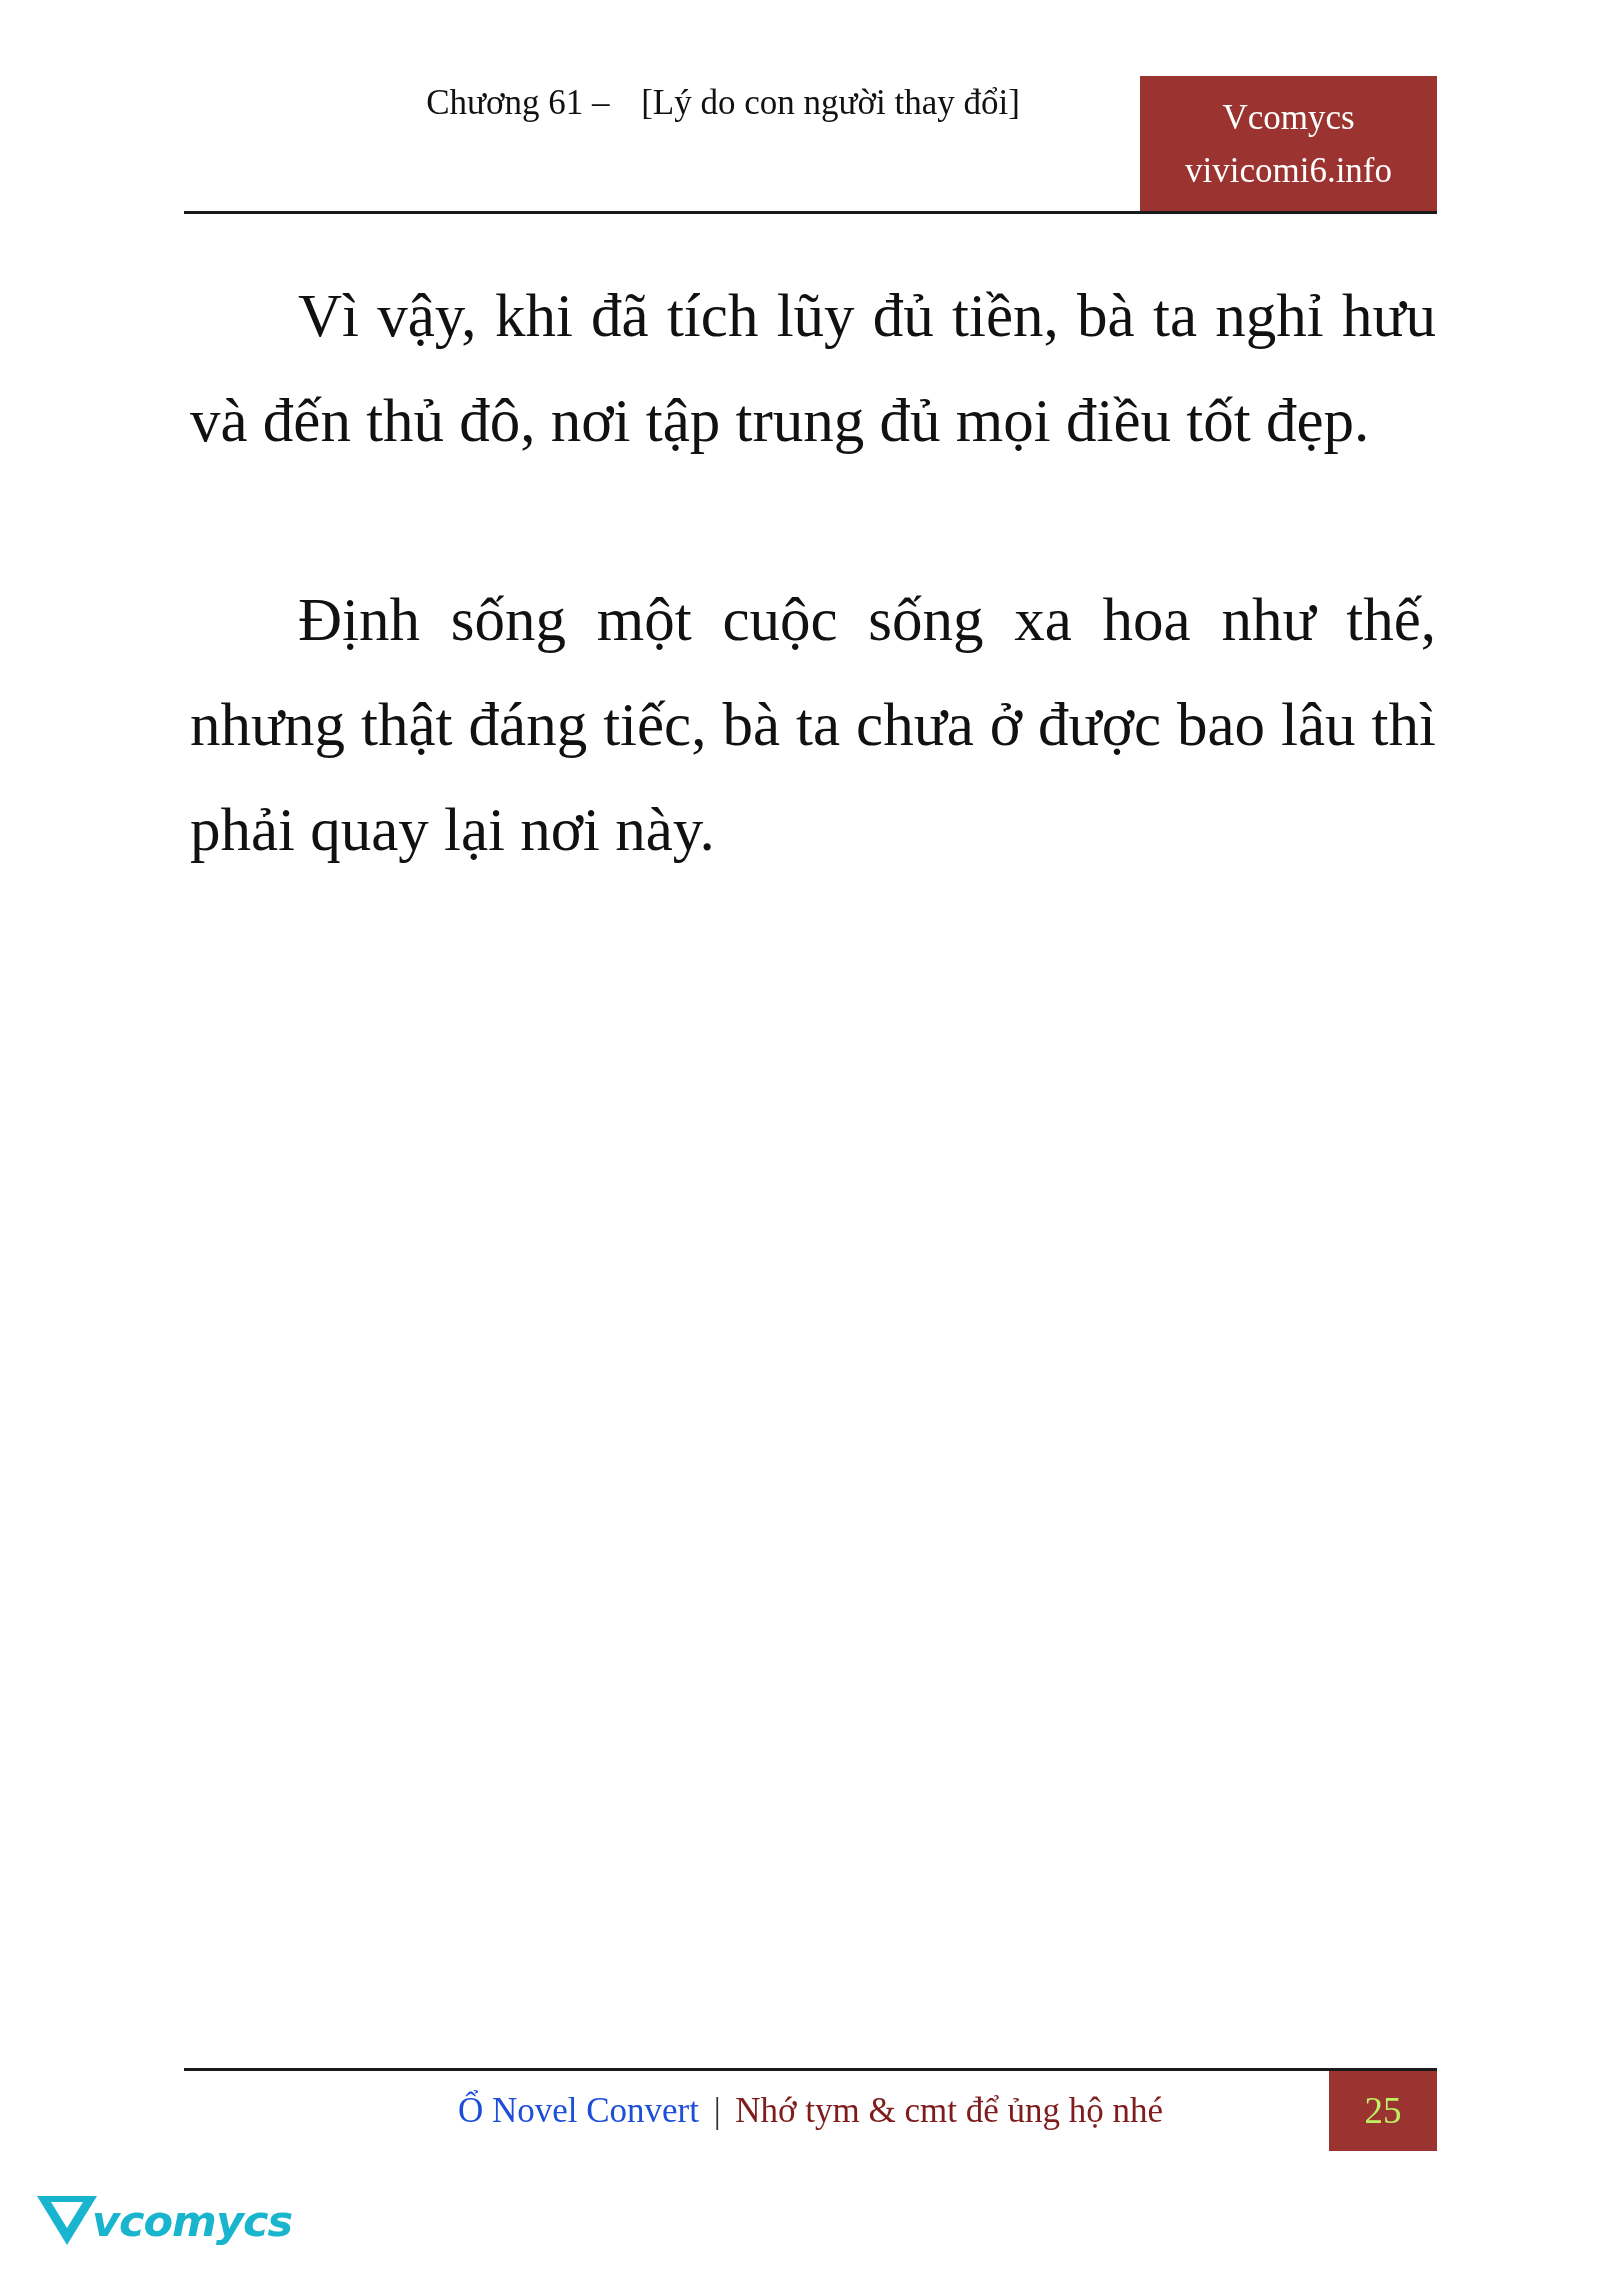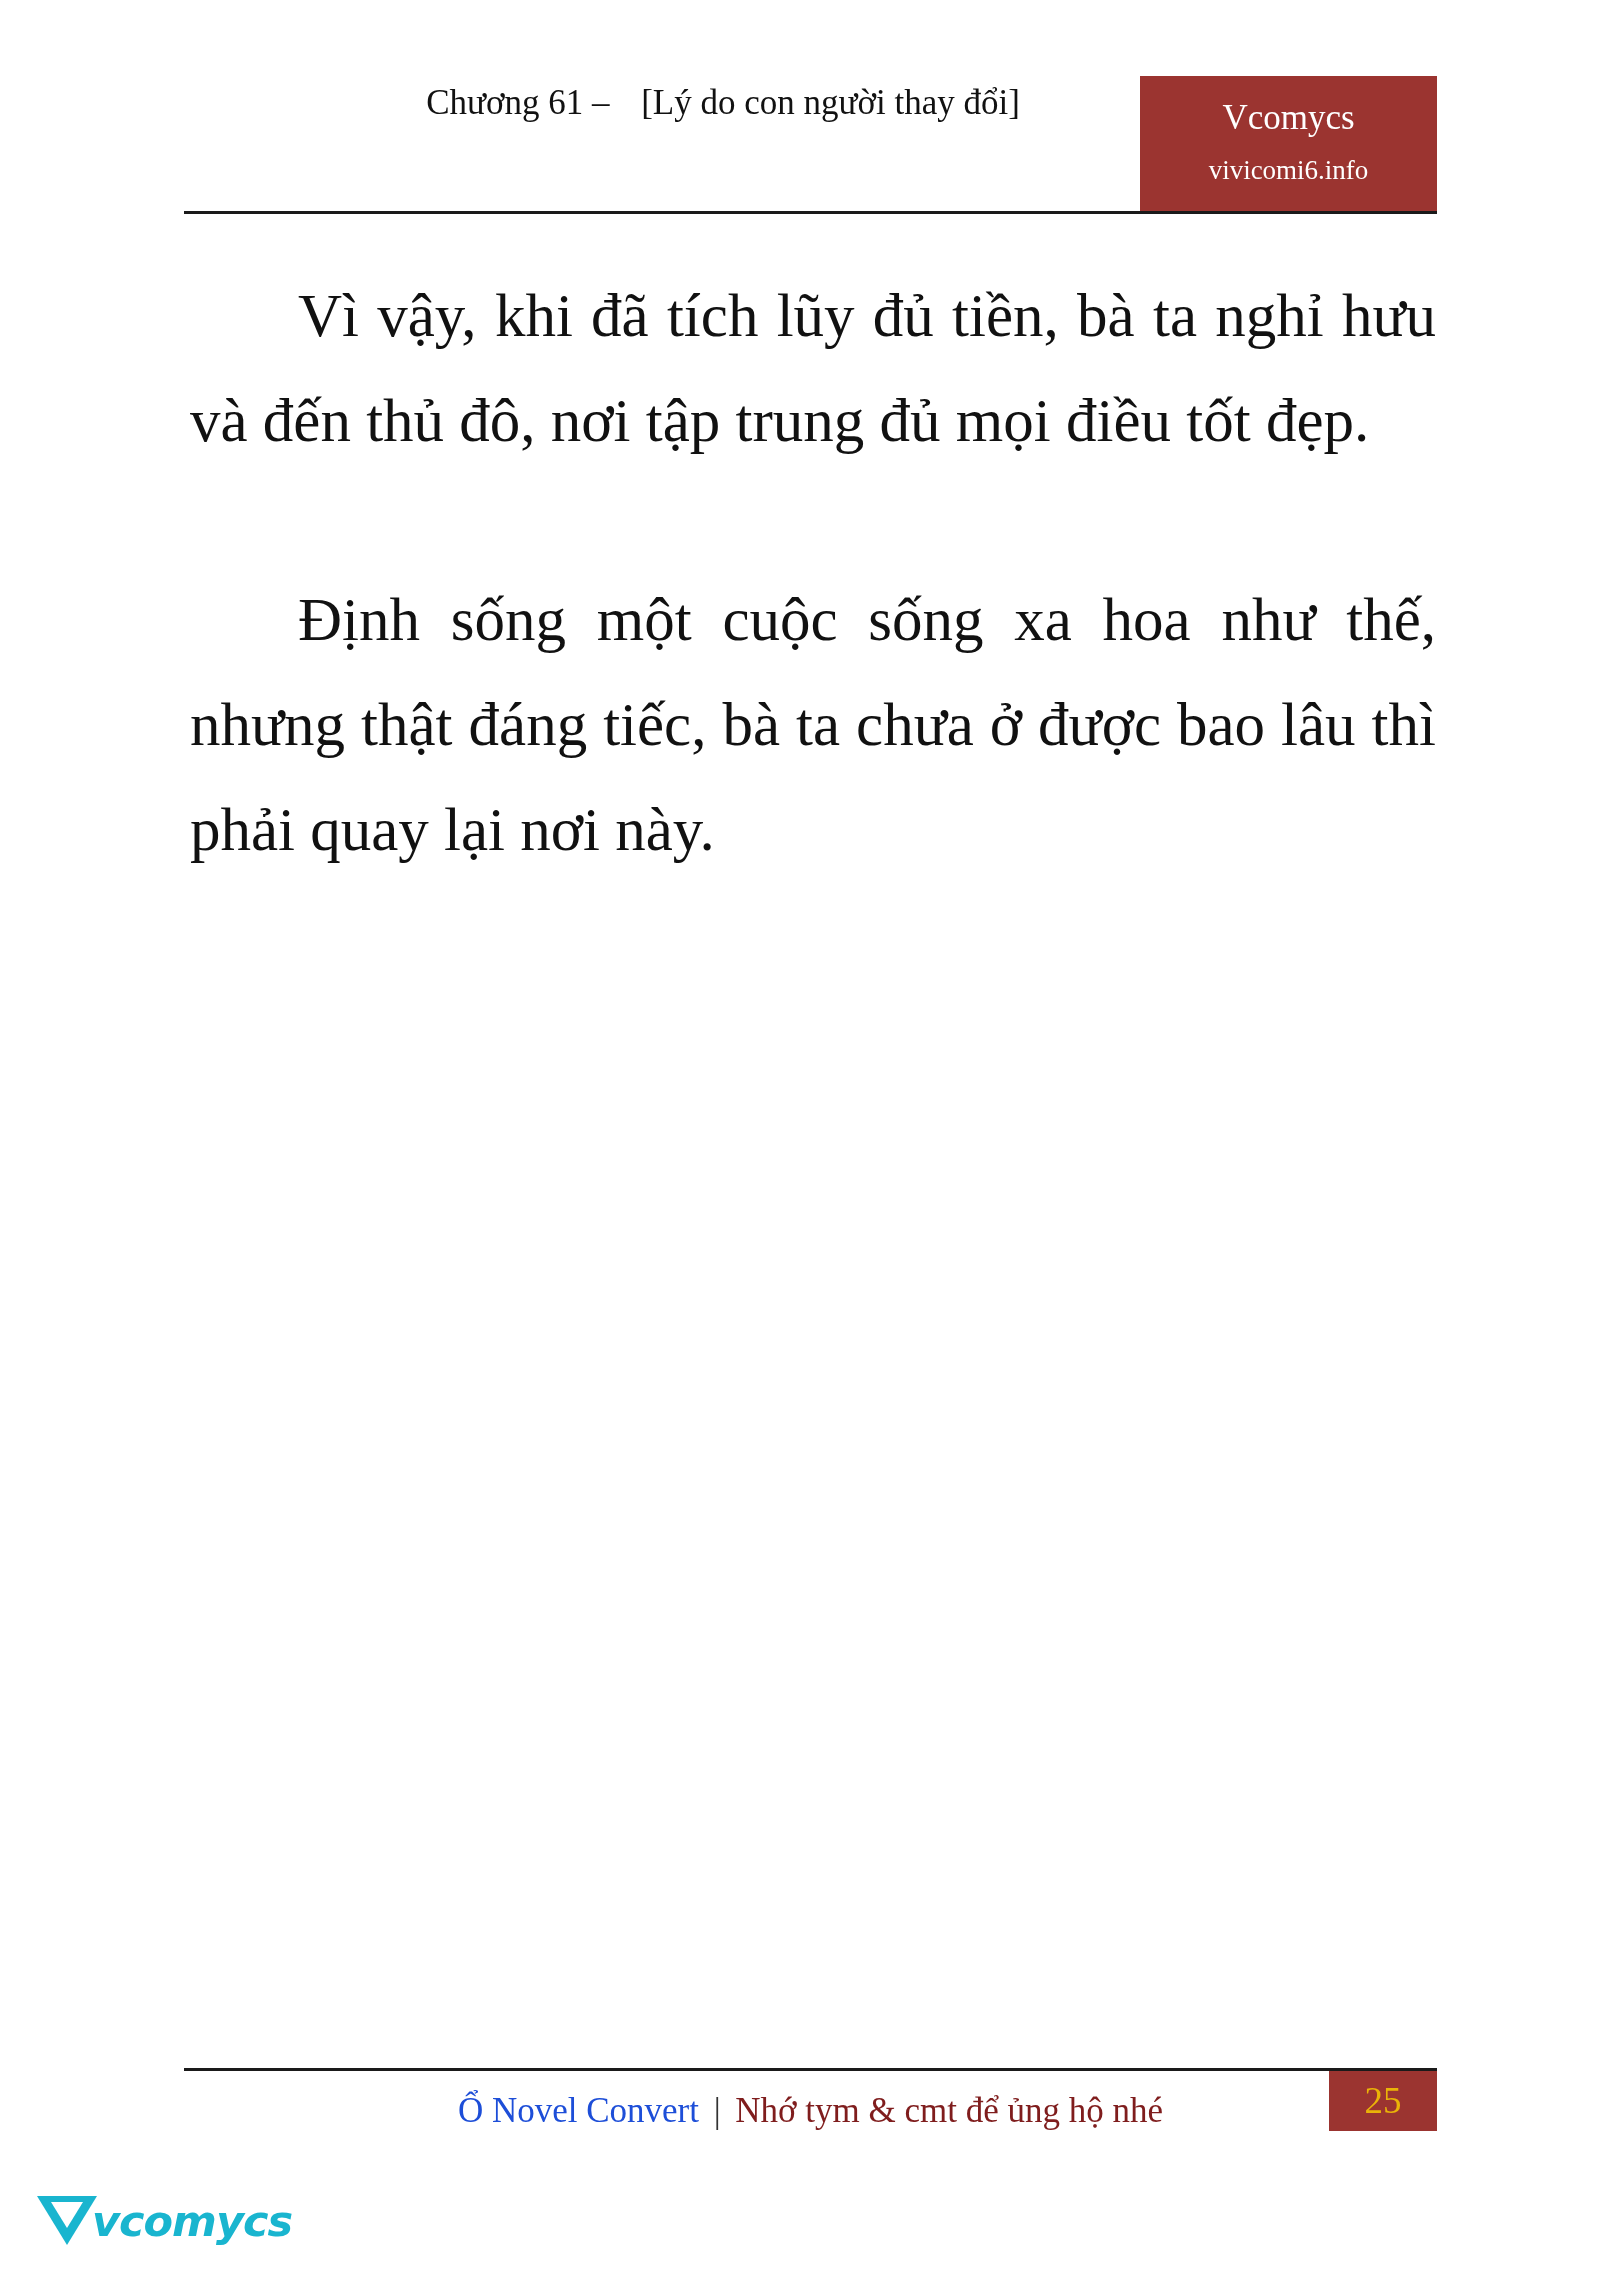--- a/index.html
+++ b/index.html
@@ -64,21 +64,21 @@
     display: flex;
     flex-direction: column;
     align-items: center;
     justify-content: center;
   }
   .brand-box .b1 {
     font-size: 35px;
     line-height: 53px;
   }
   .brand-box .b2 {
-    font-size: 27px;
+    font-size: 35px;
     line-height: 53px;
   }
 
   
   .content {
     position: absolute;
     left: 186px;
     top: 263px;
     width: 1250px;
   }
@@ -138,23 +138,23 @@
     margin: 0 5.9px;
   }
   .footer-note {
     color: #7f1d1d;
   }
   .page-num-box {
     position: absolute;
     right: 0;
     top: 2.9px;
     width: 108px;
-    height: 60px;
+    height: 80px;
     background: #9b3430;
-    color: #eab308;
+    color: #bef264;
     display: flex;
     align-items: center;
     justify-content: center;
     font-size: 37px;
   }
 
   
   .watermark {
     position: absolute;
     left: 37px;

